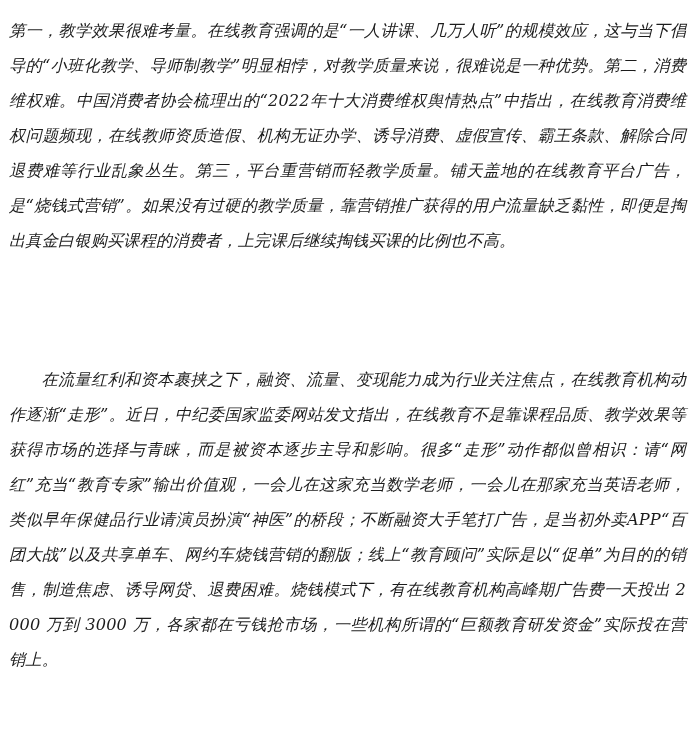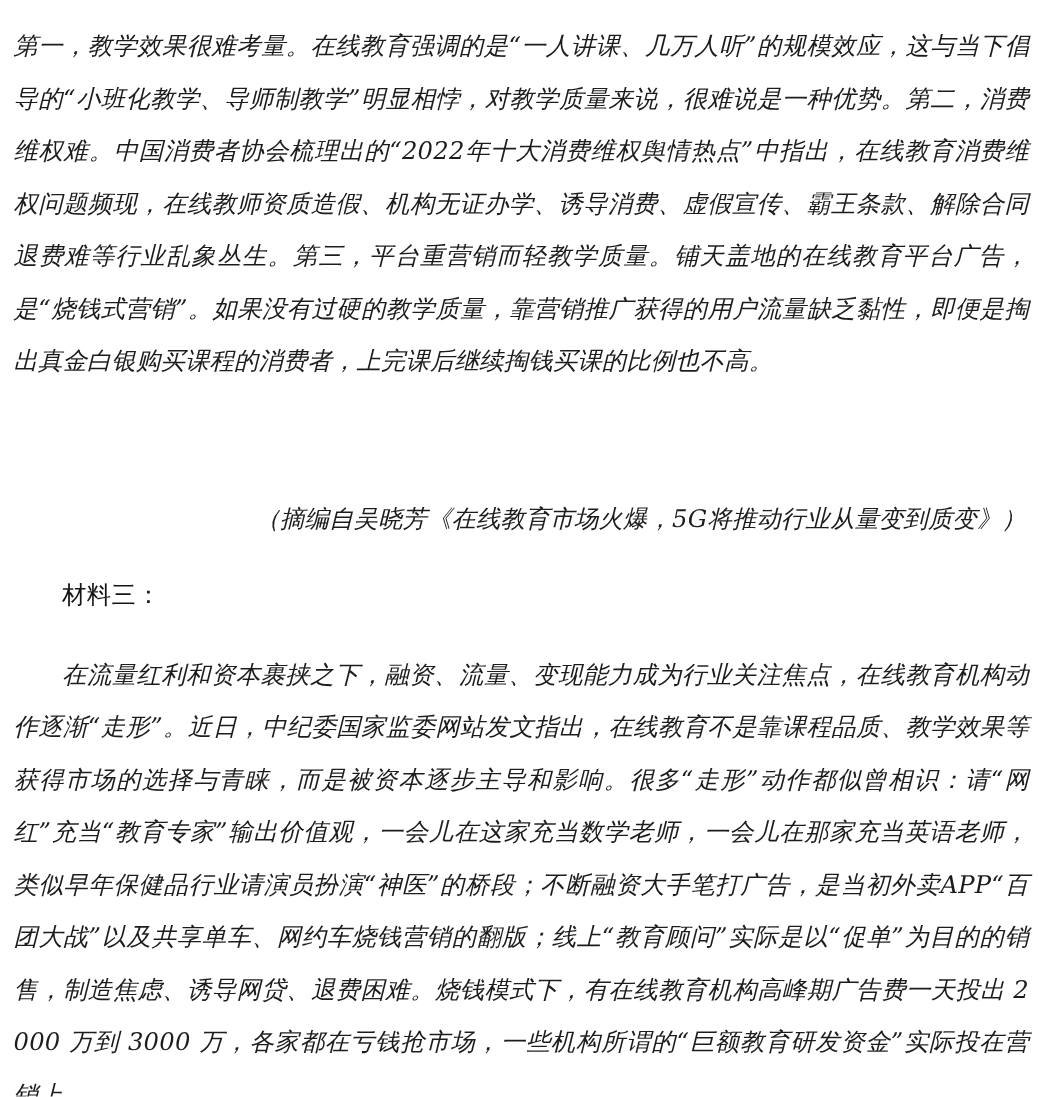--- a/index.html
+++ b/index.html
@@ -86,23 +86,21 @@
 
   <div class="first-block">
     <p class="para flush">第一，教学效果很难考量。在线教育强调的是“一人讲课、几万人听”的规模效应，这与当下倡导的“小班化教学、导师制教学”明显相悖，对教学质量来说，很难说是一种优势。第二，消费维权难。中国消费者协会梳理出的“2022年十大消费维权舆情热点”中指出，在线教育消费维权问题频现，在线教师资质造假、机构无证办学、诱导消费、虚假宣传、霸王条款、解除合同退费难等行业乱象丛生。第三，平台重营销而轻教学质量。铺天盖地的在线教育平台广告，是“烧钱式营销”。如果没有过硬的教学质量，靠营销推广获得的用户流量缺乏黏性，即便是掏出真金白银购买课程的消费者，上完课后继续掏钱买课的比例也不高。</p>
   </div>
 
   <div class="gap-line"></div>
 
 
   <div class="gap-line"></div>
 
-  <div class="attribution">（摘编自吴晓芳《在线教育市场火爆，5G将推动行业从量变到质变》）</div>
 
   <div class="gap-half"></div>
 
-  <div class="section-heading">材料三：</div>
 
   <div class="gap-half"></div>
 
   <p class="para indent">在流量红利和资本裹挟之下，融资、流量、变现能力成为行业关注焦点，在线教育机构动作逐渐“走形”。近日，中纪委国家监委网站发文指出，在线教育不是靠课程品质、教学效果等获得市场的选择与青睐，而是被资本逐步主导和影响。很多“走形”动作都似曾相识：请“网红”充当“教育专家”输出价值观，一会儿在这家充当数学老师，一会儿在那家充当英语老师，类似早年保健品行业请演员扮演“神医”的桥段；不断融资大手笔打广告，是当初外卖APP“百团大战”以及共享单车、网约车烧钱营销的翻版；线上“教育顾问”实际是以“促单”为目的的销售，制造焦虑、诱导网贷、退费困难。烧钱模式下，有在线教育机构高峰期广告费一天投出 2000 万到 3000 万，各家都在亏钱抢市场，一些机构所谓的“巨额教育研发资金”实际投在营销上。</p>
 
 </div>
 
 </body></html>

